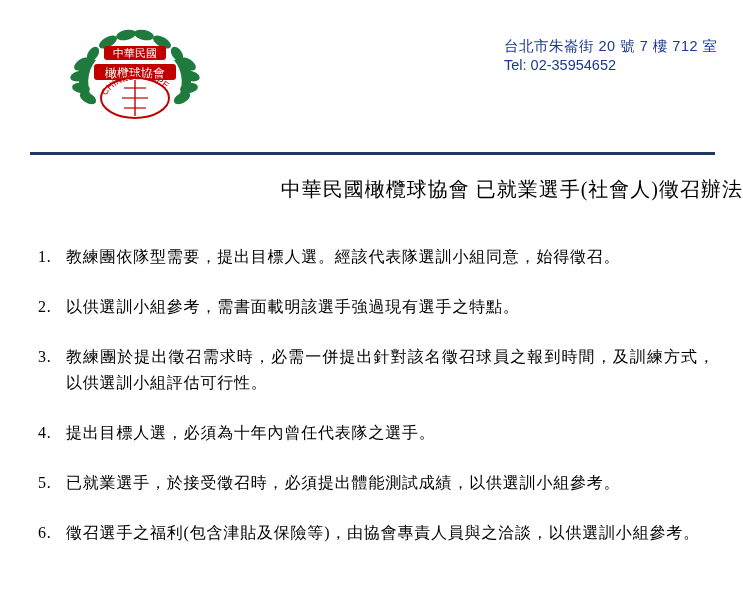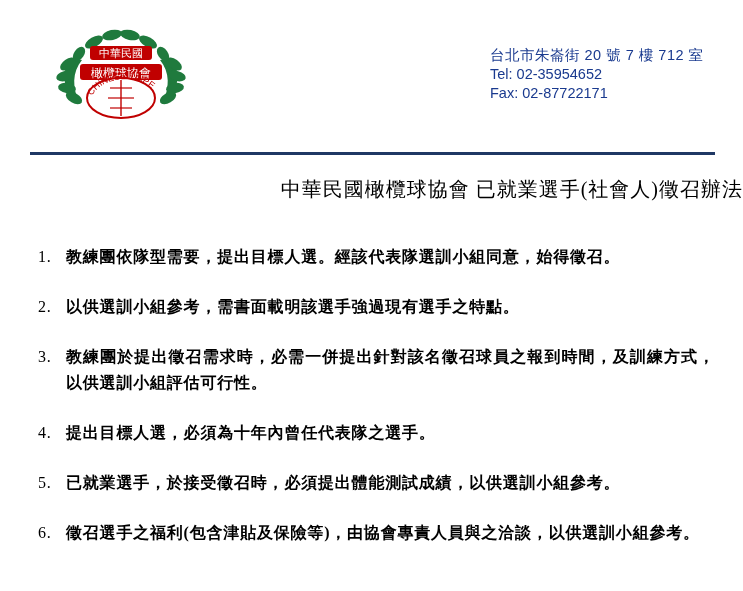--- a/index.html
+++ b/index.html
@@ -18,36 +18,36 @@
     position: relative;
     width: 743px;
     height: 591px;
     box-sizing: border-box;
   }
 
   
   .header {
     display: flex;
     align-items: flex-start;
-    padding: 18px 28px 0 42px;
+    padding: 18px 28px 0 56px;
     height: 118px;
     box-sizing: border-box;
   }
   .logo {
     position: relative;
     width: 158px;
     height: 104px;
     flex: 0 0 158px;
   }
   .logo svg {
     display: block;
   }
   .contact {
     margin-left: 290px;
-    margin-top: 28px;
+    margin-top: 19px;
     font-family: "Liberation Sans", sans-serif;
     font-size: 14.5px;
     line-height: 19px;
     color: #1a3a8f;
     white-space: nowrap;
   }
   .contact .line {
     display: block;
   }
   .contact .line-cjk {
@@ -100,21 +100,20 @@
   }
   ol.items li .num {
     position: absolute;
     left: 2px;
     top: 0;
     font-family: "Liberation Serif", serif;
     font-size: 16px;
   }
   ol.items li .txt {
     display: block;
-    font-weight: bold;
   }
 </style>
 </head>
 <body>
 
 <div class="page">
 
   <div class="header">
 
     <div class="logo">
@@ -159,21 +158,20 @@
         <path id="arcpath" d="M49 82 A34 24 0 0 1 109 70" fill="none"></path>
         <text font-family="'Liberation Sans', sans-serif" font-size="9" fill="#c00000">
           <textPath href="#arcpath" startOffset="6%">CHINESE TAIPEI</textPath>
         </text>
       </svg>
     </div>
 
     <div class="contact">
       <span class="line line-cjk">台北市朱崙街 20 號 7 樓 712 室</span>
       <span class="line">Tel: 02-35954652</span>
-      <span class="line">Fax: 02-87722171</span>
     </div>
   </div>
 
   <div class="divider"></div>
 
   <div class="doc-title">中華民國橄欖球協會 已就業選手(社會人)徵召辦法</div>
 
   <div class="content">
     <ol class="items">
       <li>

